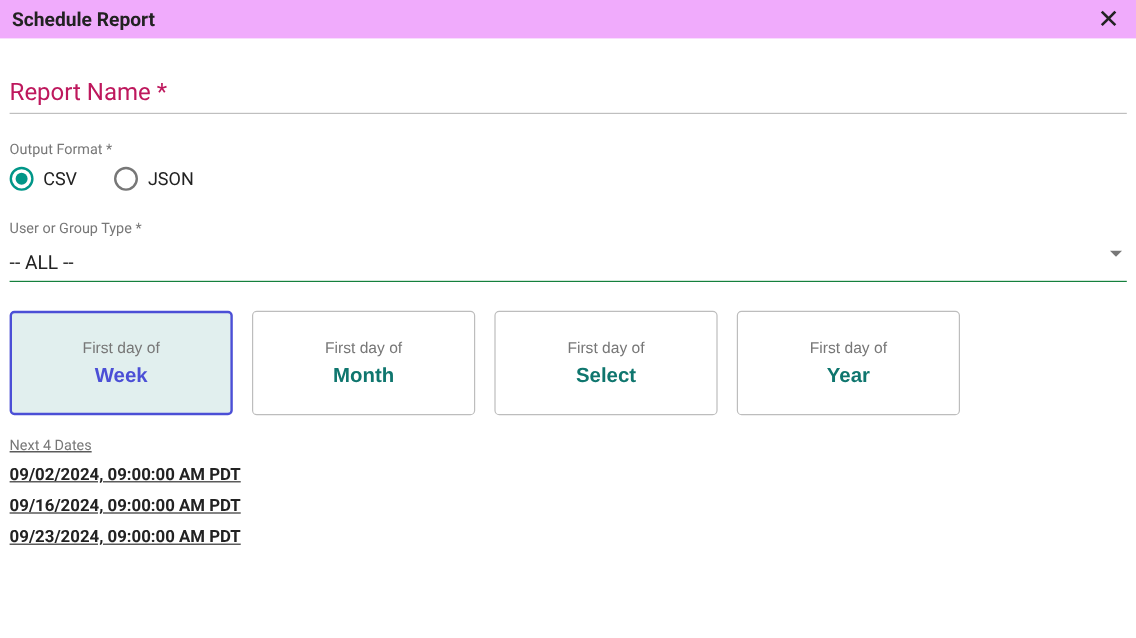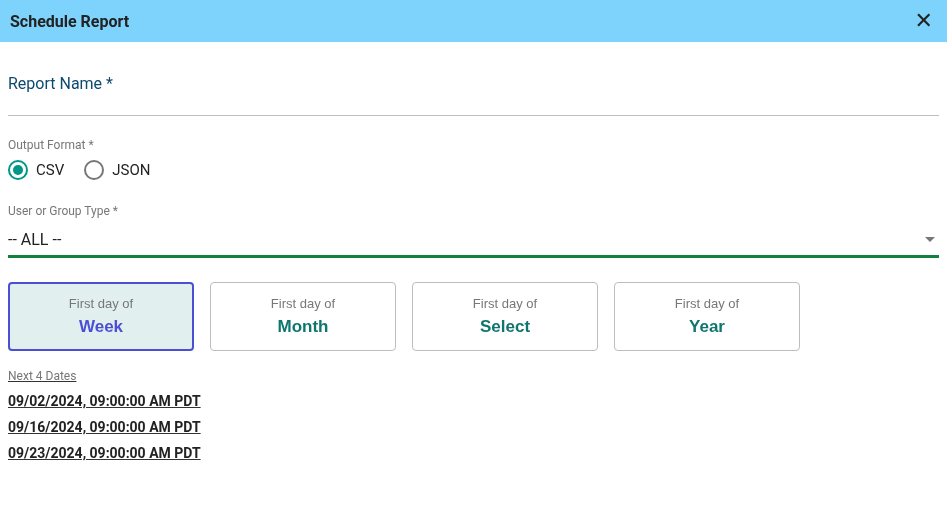--- a/index.html
+++ b/index.html
@@ -5,22 +5,22 @@
   * { box-sizing: border-box; }
   html, body { margin: 0; padding: 0; }
   body {
     font-family: -apple-system, BlinkMacSystemFont, "Segoe UI", Roboto, "Helvetica Neue", Arial, sans-serif;
     width: 947px;
     height: 532px;
     background: #fff;
     color: #333;
   }
   .header {
-    background: #7dd3fc;
-    height: 42px;
+    background: #f0abfc;
+    height: 32px;
     display: flex;
     align-items: center;
     justify-content: space-between;
     padding: 0 10px;
   }
   .header-title {
     font-weight: 700;
     font-size: 16px;
     color: #222;
   }
@@ -33,43 +33,43 @@
     color: #222;
     padding: 4px;
   }
   .content {
     padding: 0 8px;
   }
   .field-reportname {
     margin-top: 32px;
   }
   .floating-label {
-    font-size: 16px;
-    color: #0c4a6e;
+    font-size: 20px;
+    color: #be185d;
     display: block;
-    margin-bottom: 20px;
+    margin-bottom: 4px;
   }
   .underline-input-wrap {
     border: none;
     border-bottom: 1px solid #bfbfbf;
     padding-bottom: 2px;
   }
 
   .section-label {
     font-size: 12px;
     color: #777;
     display: block;
     margin-bottom: 8px;
   }
   .output-format {
     margin-top: 22px;
   }
   .radio-row {
     display: flex;
-    gap: 20px;
+    gap: 31px;
     margin-top: 4px;
   }
   .radio-item {
     display: flex;
     align-items: center;
     gap: 8px;
     cursor: pointer;
   }
   .radio-outer {
     width: 20px;
@@ -94,23 +94,23 @@
   .radio-label {
     font-size: 15px;
     color: #222;
   }
 
   .usergroup {
     margin-top: 24px;
   }
   .select-wrap {
     display: flex;
-    align-items: center;
+    align-items: flex-start;
     justify-content: space-between;
-    border-bottom: 3px solid #15803d;
+    border-bottom: 1px solid #15803d;
     padding: 4px 0 6px 0;
     cursor: pointer;
   }
   .select-value {
     font-size: 16px;
     color: #222;
   }
   .chevron-down {
     width: 0;
     height: 0;
@@ -123,21 +123,21 @@
   .interval {
     margin-top: 24px;
   }
   .interval-cards {
     display: flex;
     gap: 16px;
     margin-top: 10px;
   }
   .interval-card {
     width: 186px;
-    height: 69px;
+    height: 87px;
     border: 1px solid #bdbdbd;
     border-radius: 4px;
     background: #fff;
     display: flex;
     flex-direction: column;
     align-items: center;
     justify-content: center;
     cursor: pointer;
     padding: 0;
   }

